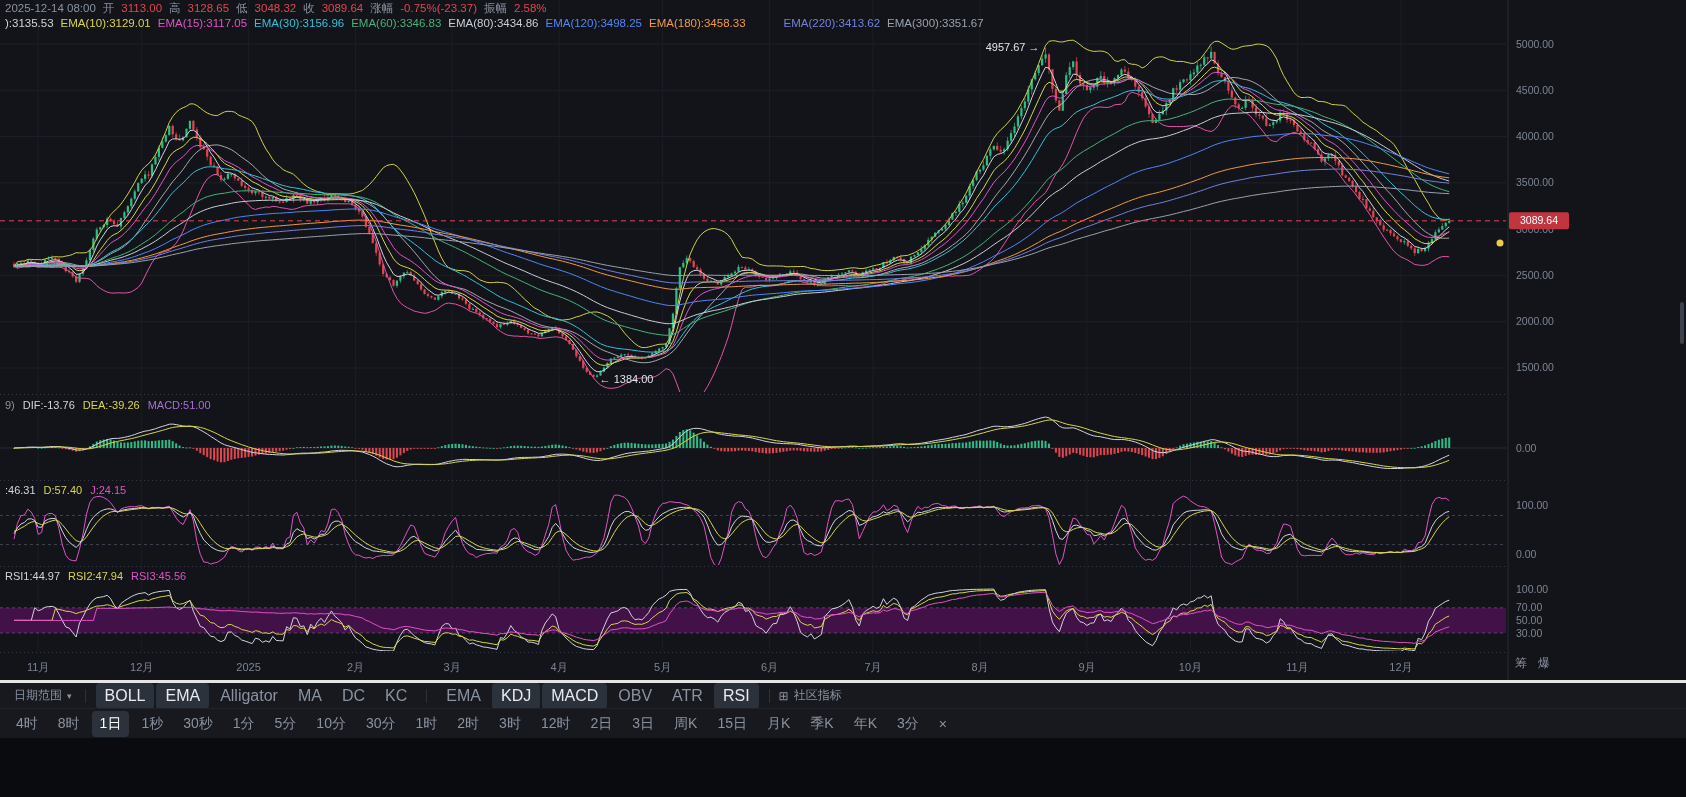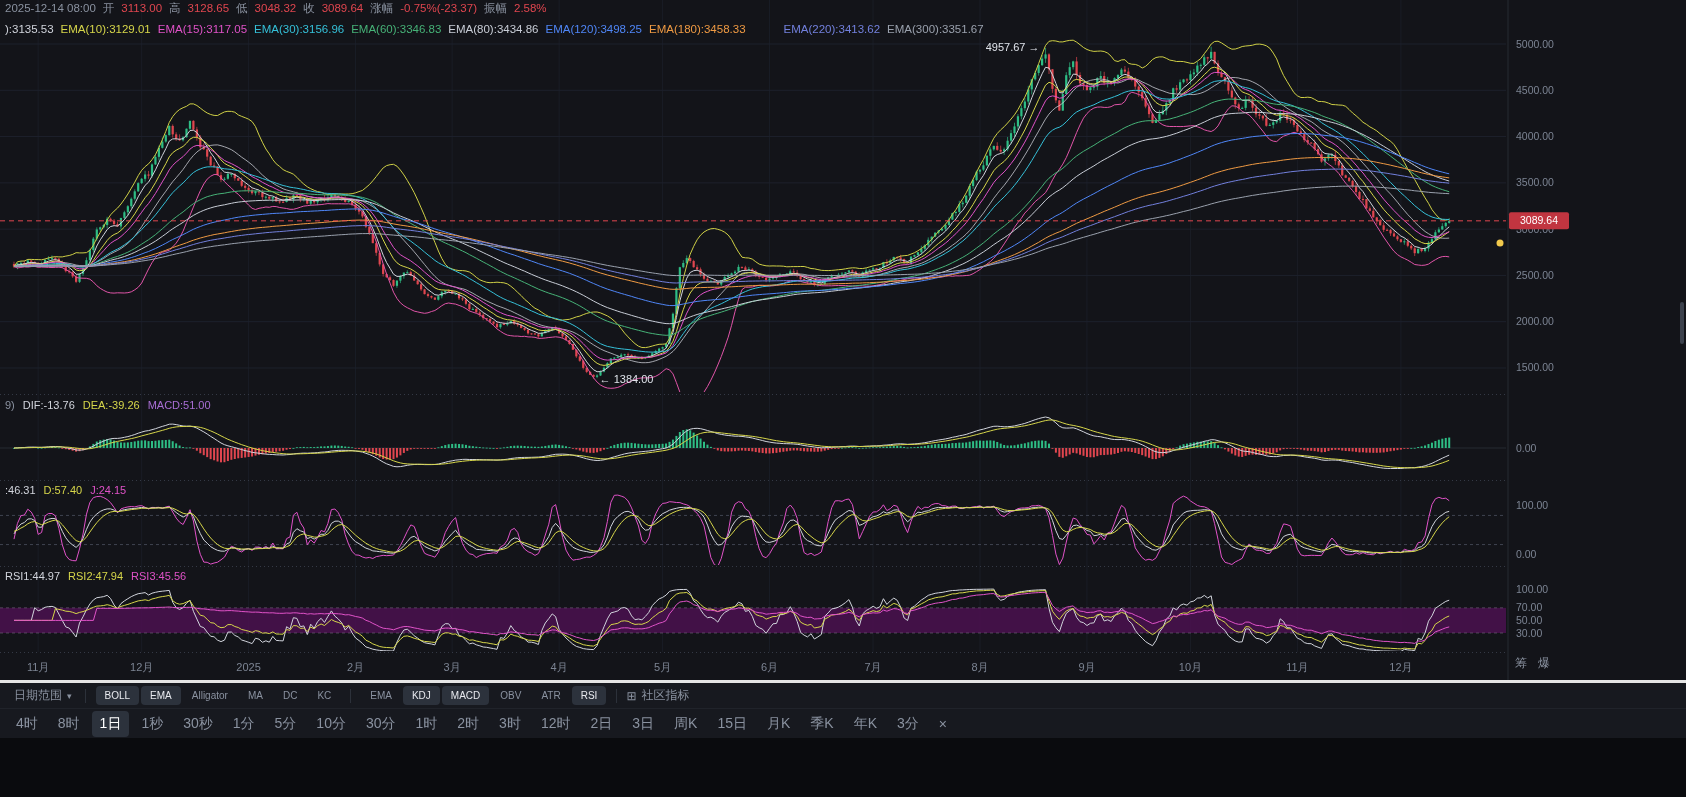--- a/index.html
+++ b/index.html
@@ -2,21 +2,21 @@
 <html><head>
 <meta charset="utf-8">
 <style>
   html,body{margin:0;padding:0;background:#000;}
   .app{position:relative;width:1686px;height:797px;background:#131419;overflow:hidden;
        font-family:"Liberation Sans",sans-serif;-webkit-font-smoothing:antialiased;}
   #chart-svg{position:absolute;top:0;left:0;}
   #chart-svg text{font-family:"Liberation Sans",sans-serif;}
 
   
-  .chart-header{position:absolute;top:2px;left:5px;z-index:6;display:flex;flex-direction:column;gap:8px;}
+  .chart-header{position:absolute;top:2px;left:5px;z-index:6;display:flex;flex-direction:column;gap:2px;}
   .hrow{display:flex;gap:7px;font-size:11.5px;white-space:nowrap;line-height:13px;}
   .phead{position:absolute;left:5px;z-index:6;display:flex;gap:8px;font-size:11px;white-space:nowrap;}
   .phead-macd{top:399px;}
   .phead-kdj{top:484px;}
   .phead-rsi{top:570px;}
 
   
   .axis-tools{position:absolute;left:1515px;top:655px;z-index:6;display:flex;gap:11px;
               font-size:12px;color:#8a92a0;}
   .axis-tools span{cursor:pointer;}
@@ -26,21 +26,21 @@
        background:#17191f;color:#8a92a0;font-size:12px;}
   .bar1{top:680px;height:28px;border-top:3px solid #e5e5e5;padding:0 10px;}
   .bar2{top:708px;height:30px;border-top:1px solid #20232a;padding:0 6px;}
   .footer{position:absolute;top:738px;left:0;width:1686px;height:59px;background:#0a0b0e;}
 
   .drange{display:flex;align-items:center;gap:5px;cursor:pointer;padding:0 4px;}
   .drange .caret{font-size:9px;color:#8a92a0;}
   .sep{width:1px;height:14px;background:#2c313a;margin:0 9px;flex:0 0 auto;}
   .btngroup{display:flex;align-items:center;}
   .btn{padding:4px 9px;margin:0 1px;border:none;background:transparent;color:#8a92a0;
-       font-size:10px;border-radius:4px;cursor:pointer;font-family:"Liberation Sans",sans-serif;white-space:nowrap;}
+       font-size:16px;border-radius:4px;cursor:pointer;font-family:"Liberation Sans",sans-serif;white-space:nowrap;}
   .btn.active{background:#2c323c;color:#e8eaef;}
   .community{display:flex;align-items:center;gap:5px;cursor:pointer;}
   .comm-icon{font-size:12px;color:#8a92a0;}
   .right-controls{margin-left:auto;display:flex;align-items:center;gap:16px;}
   .right-controls span{cursor:pointer;margin-top:40px;}
 
   .tabs{display:flex;align-items:center;}
   .tab{padding:4px 8px;margin:0 2px;border:none;background:transparent;color:#8a92a0;
        font-size:14px;border-radius:4px;cursor:pointer;font-family:"Liberation Sans",sans-serif;white-space:nowrap;}
   .tab.active{background:#2c323c;color:#ffffff;}

